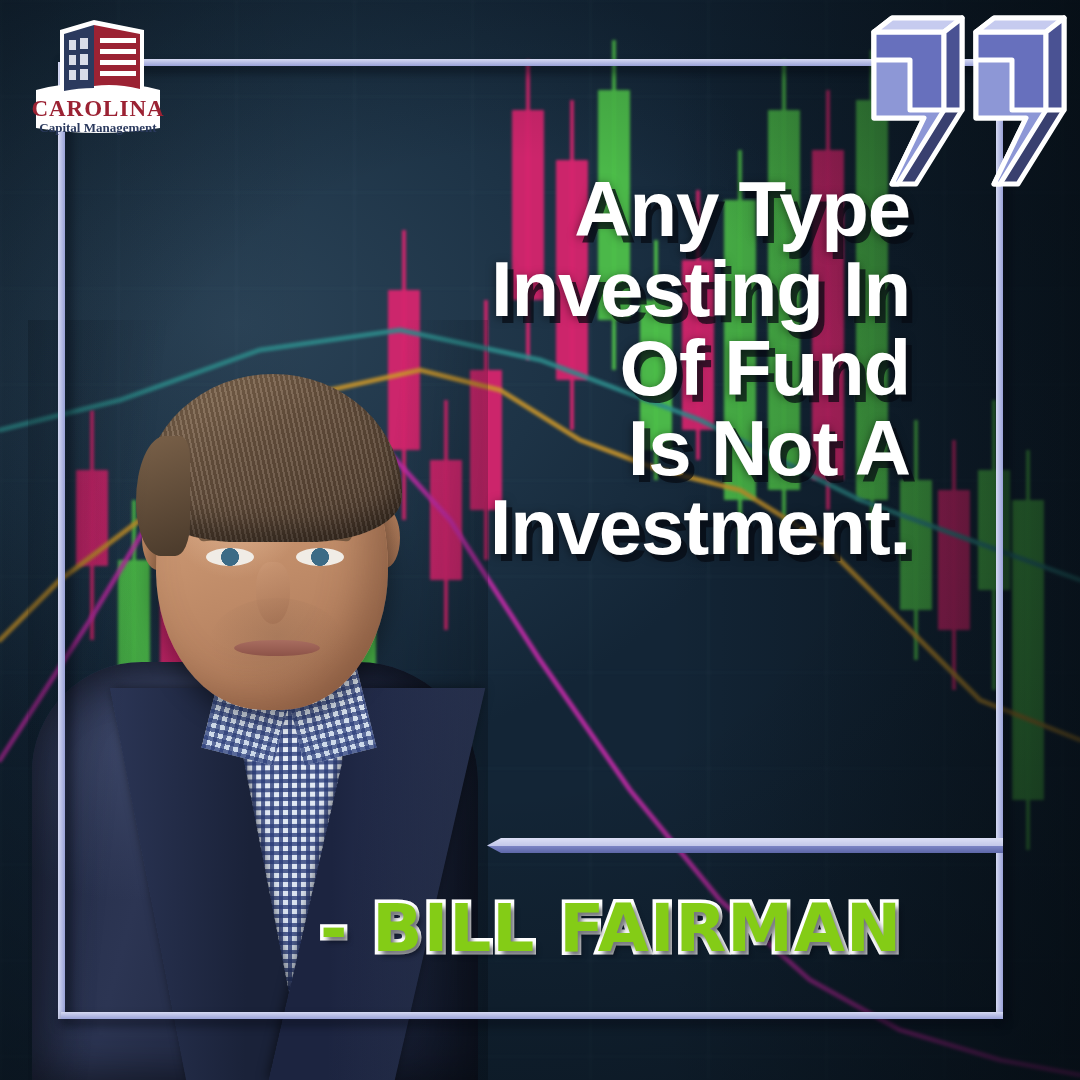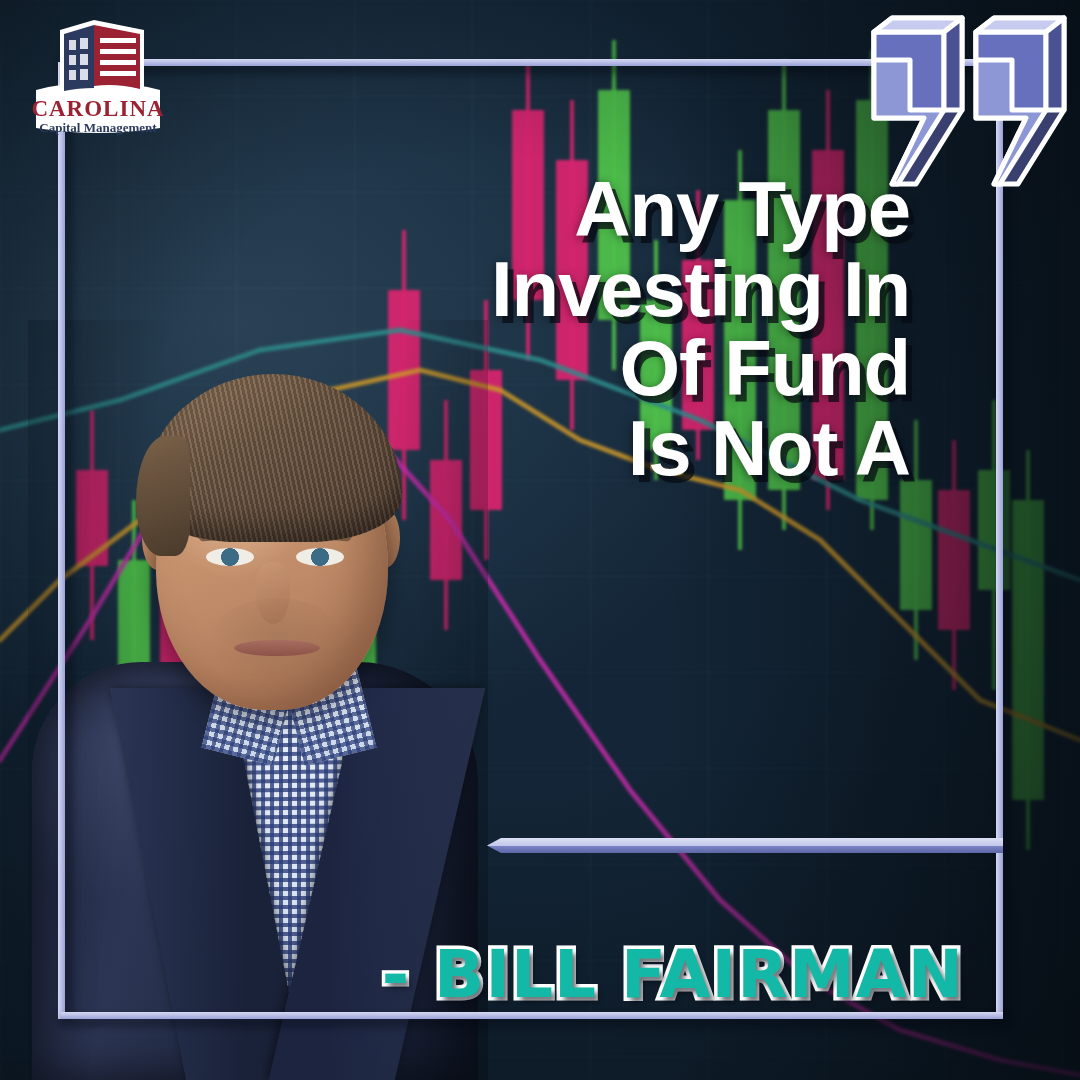--- a/index.html
+++ b/index.html
@@ -156,26 +156,25 @@
     font-size:78px;
     font-weight:700;
     line-height:1.02;
     letter-spacing:-1.2px;
     text-shadow:6px 7px 0 rgba(6,10,18,.72), 0 2px 10px rgba(0,0,0,.5);
   }
   .quote .ln{display:block;white-space:nowrap;}
 
   
   .attrib{
-    position:absolute;left:320px;top:936px;width:644px;
-    text-align:right;
+    position:absolute;left:320px;top:890px;width:644px;
     font-size:66px;
     font-weight:700;
     letter-spacing:1px;
-    color:#14b8a6;
+    color:#84cc16;
     -webkit-text-stroke:7px #ffffff;
     paint-order:stroke fill;
     text-shadow:4px 5px 5px rgba(4,8,16,.55);
     font-family:"DejaVu Sans","Liberation Sans",sans-serif;
   }
 </style>
 </head>
 <body>
 
 <div id="stage">
@@ -308,17 +307,18 @@
       <text x="74" y="100" text-anchor="middle" font-family="'Liberation Serif',serif" font-size="23" font-weight="700" fill="#9B2233" letter-spacing="1">CAROLINA</text>
       <text x="74" y="116" text-anchor="middle" font-family="'Liberation Serif',serif" font-size="13" font-weight="700" fill="#2B3A5E">Capital Management</text>
     </g>
   </svg>
 
   <div class="quote" id="quote-text">
       <span class="ln">Any Type</span>
       <span class="ln">Investing In</span>
       <span class="ln">Of Fund</span>
       <span class="ln">Is Not A</span>
+      <span class="ln">Investment.</span>
     </div>
 
   <div class="attrib">- BILL FAIRMAN</div>
 
 </div>
 
 </body></html>

